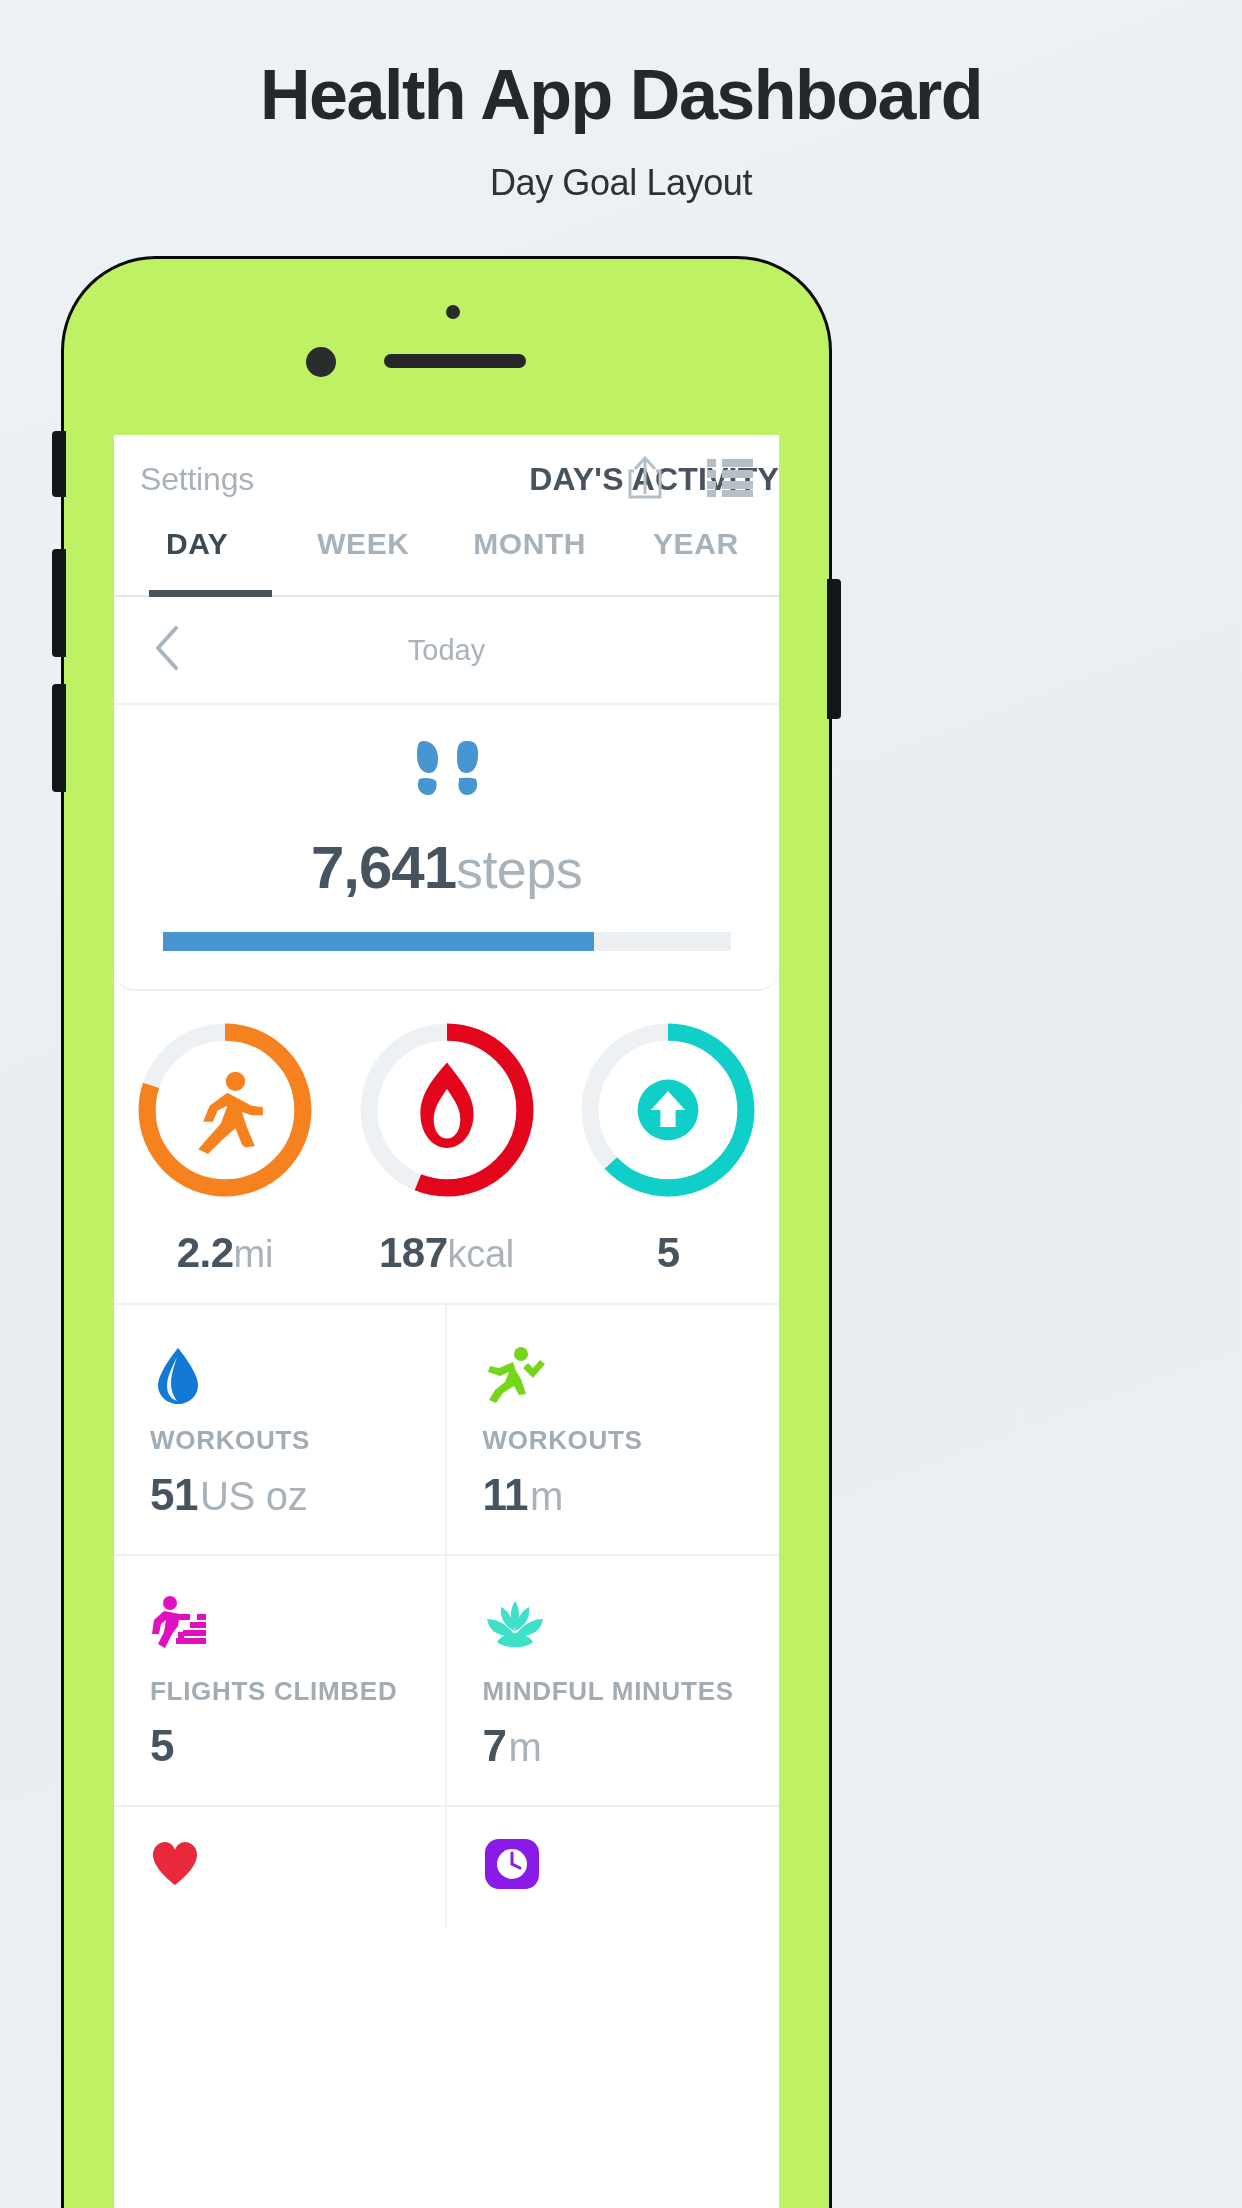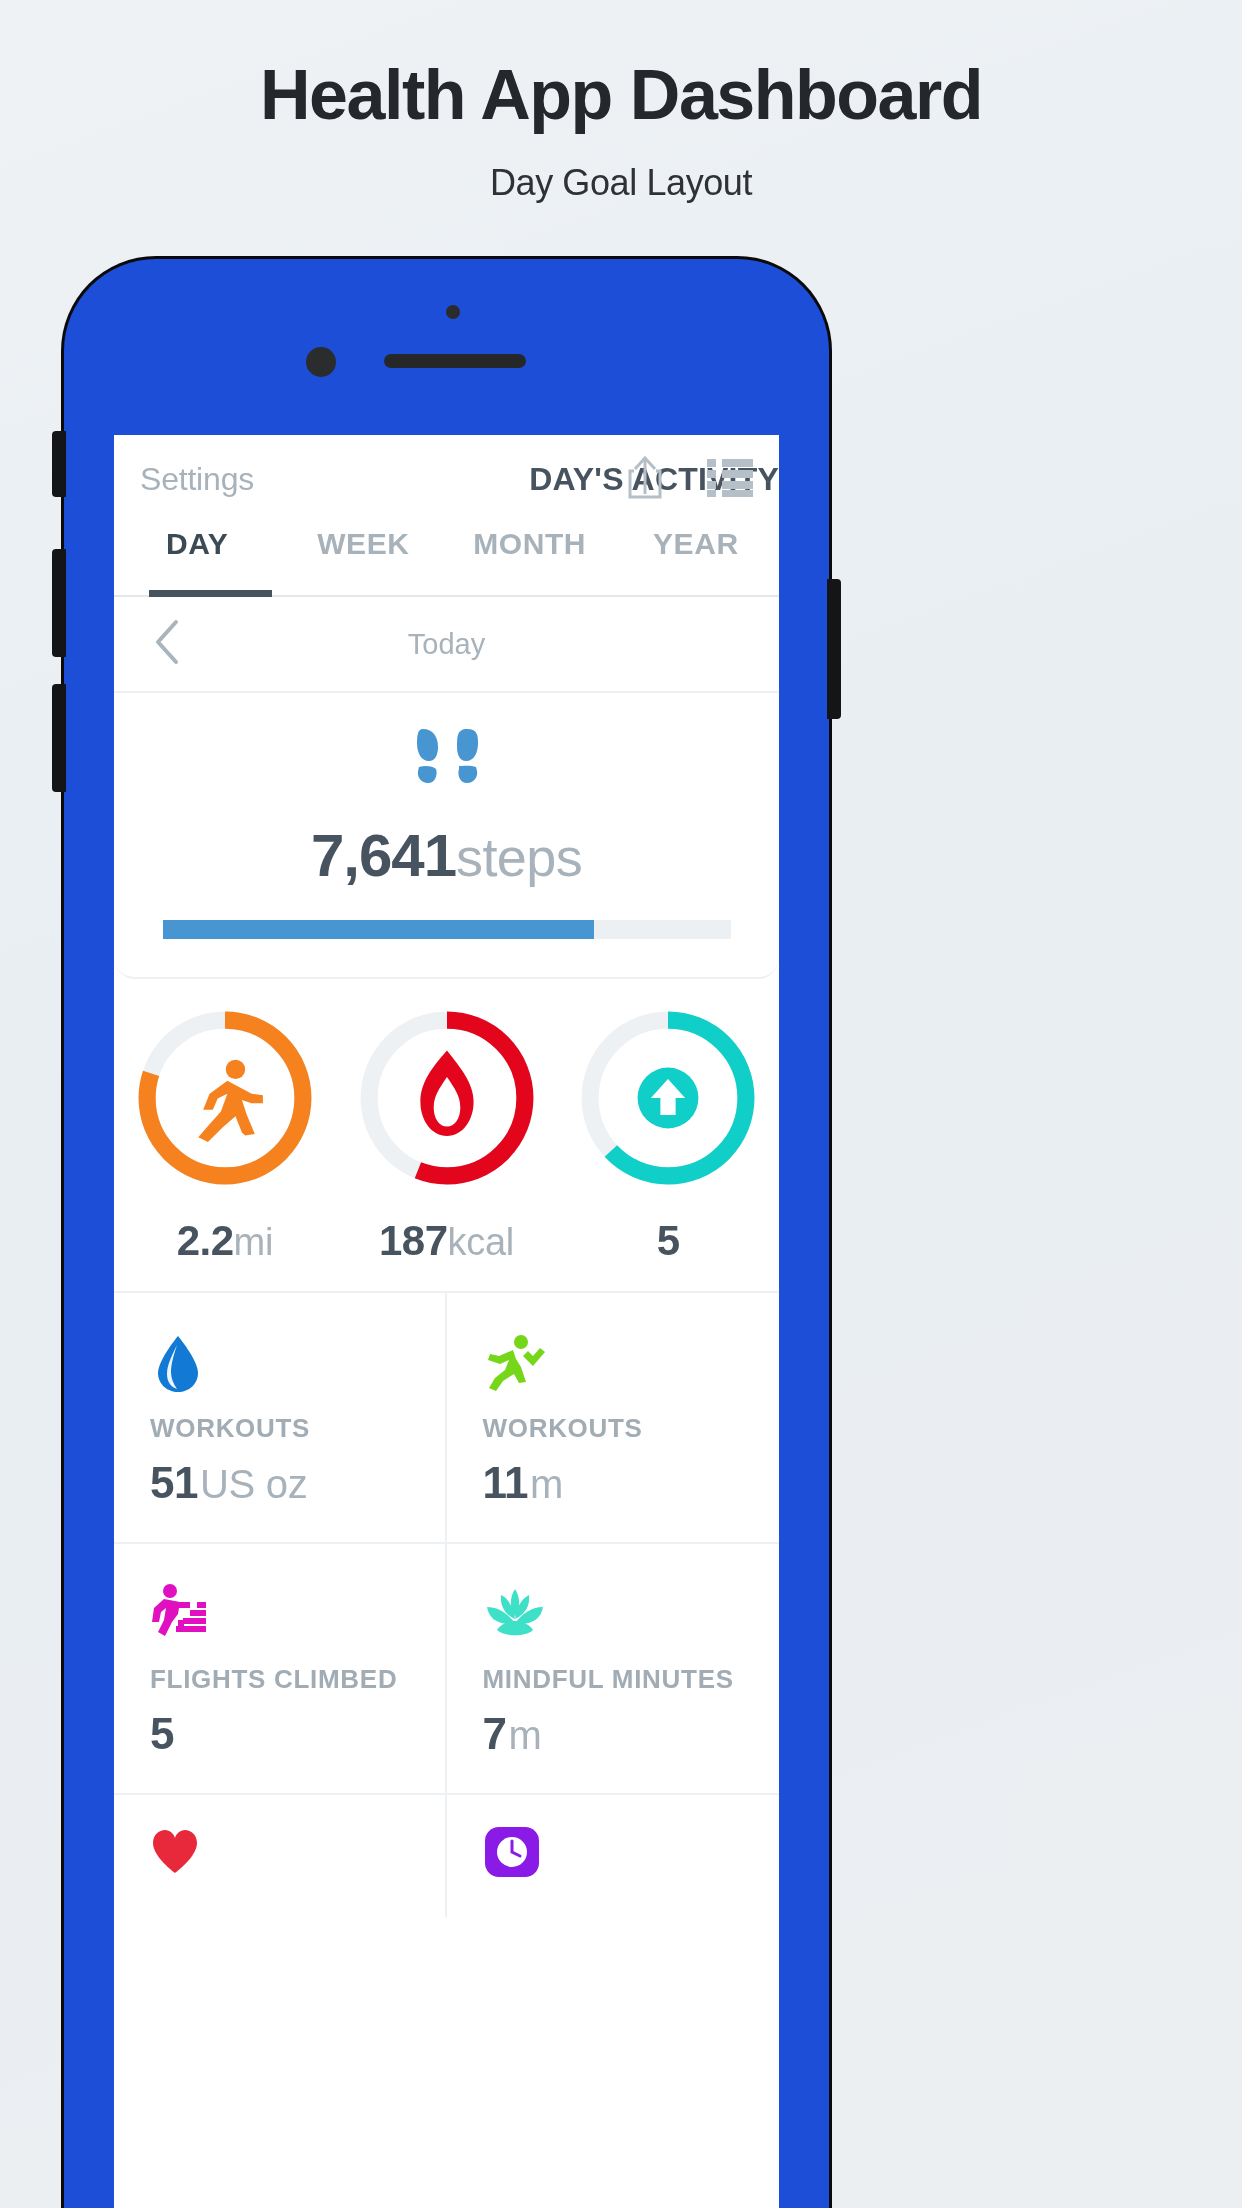--- a/index.html
+++ b/index.html
@@ -36,21 +36,21 @@
     left: 57px;
     top: 259px;
     width: 772px;
     height: 1950px;
   }
   .phone-body {
     position: absolute;
     left: 7px; top: 0;
     width: 765px;
     height: 1950px;
-    background: #1d4ed8;
+    background: #bef264;
     border-radius: 92px 92px 0 0;
     box-shadow: 0 0 0 3px #0a0a0b;
   }
   .phone-notch-cam {
     position: absolute;
     width: 30px; height: 30px;
     border-radius: 50%;
     background: #2b2c2e;
     left: 242px; top: 88px;
   }
@@ -145,21 +145,21 @@
     position: absolute;
     bottom: -2px;
     left: 35px;
     width: 123px;
     height: 7px;
     background: #47545f;
   }
 
   
   .datebar {
-    height: 96px;
+    height: 108px;
     display: flex;
     align-items: center;
     padding: 0 38px;
     border-bottom: 2px solid #eef1f3;
     position: relative;
   }
   .date-label {
     position: absolute;
     left: 0; right: 0;
     text-align: center;

